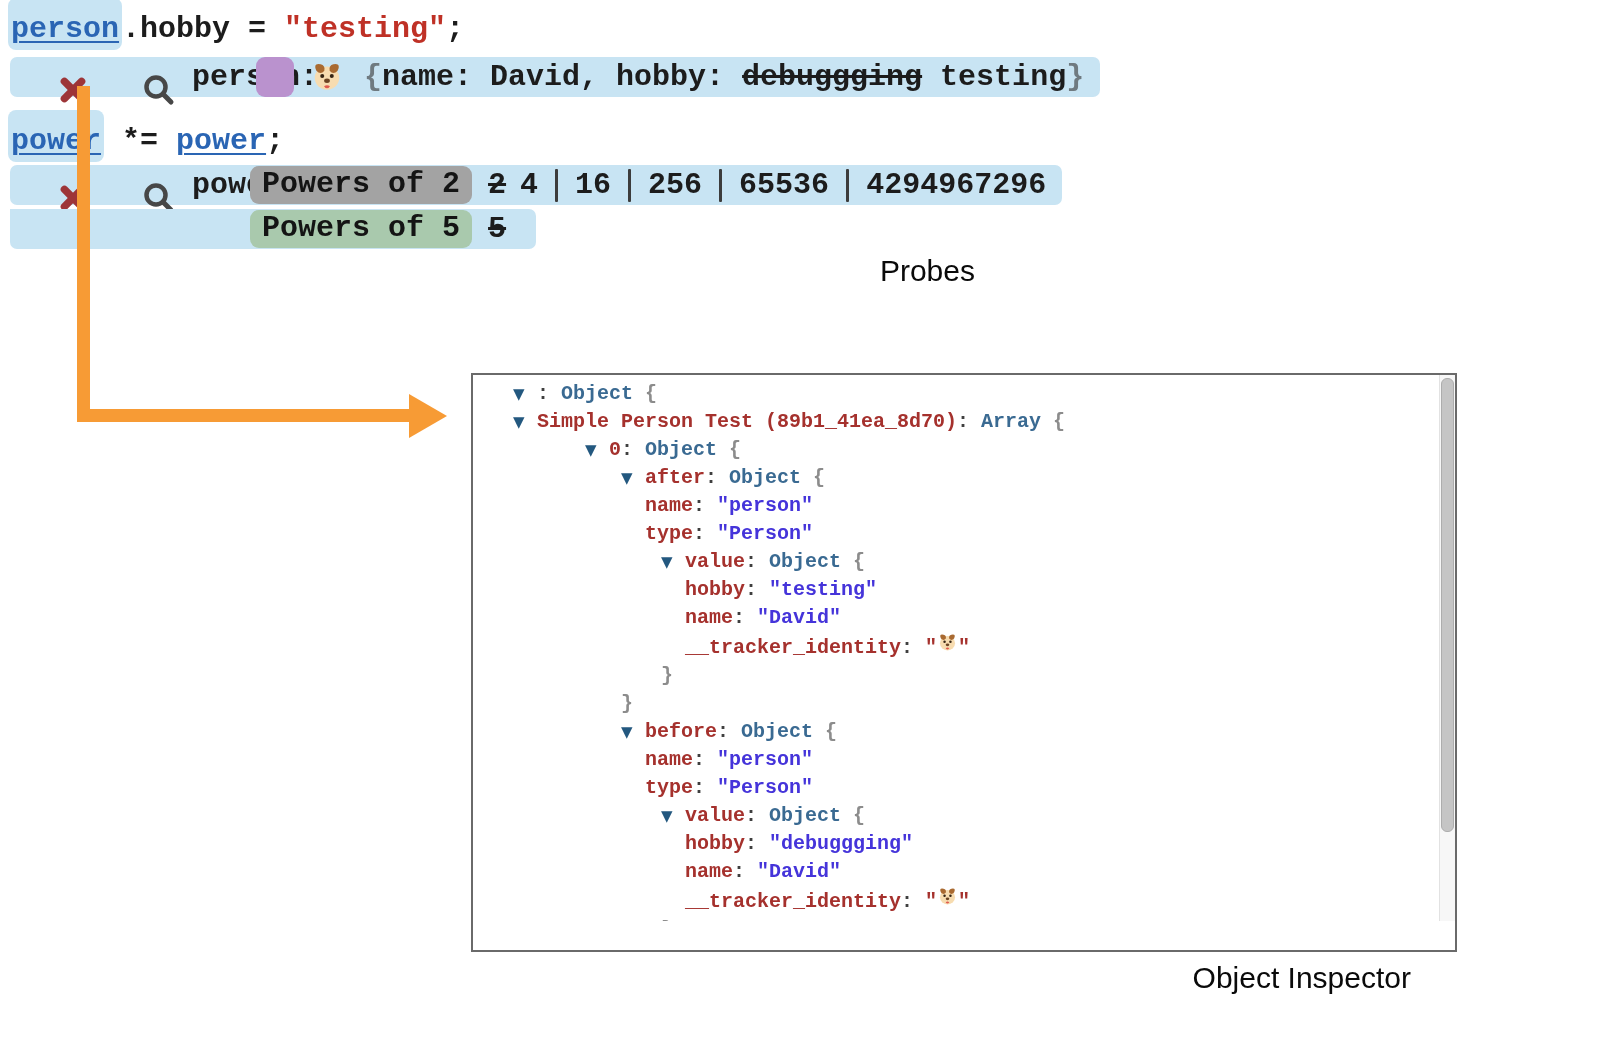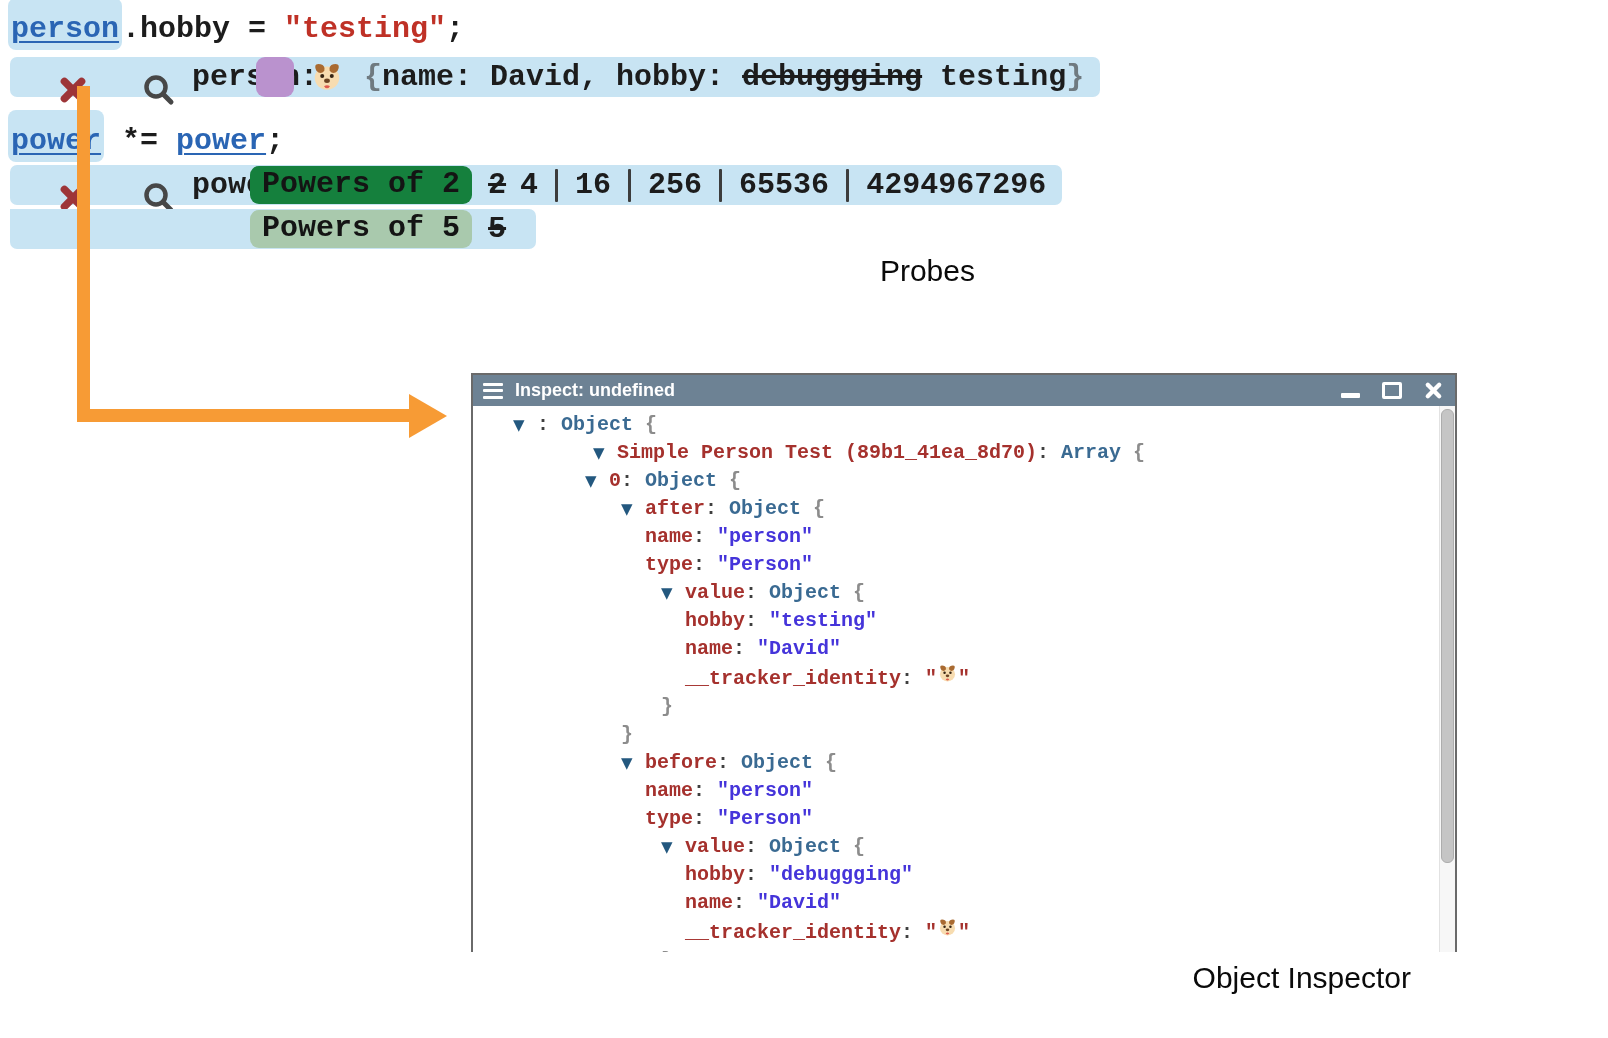--- a/index.html
+++ b/index.html
@@ -29,21 +29,21 @@
   .dog-lg svg{width:34px;height:34px;}
   .dog-sm svg{width:21px;height:21px;vertical-align:-4px;}
   #person-probe .inline-dog{margin-right:20px;}
   .obrace{color:#6f7a80;}
   .struck{text-decoration:line-through;text-decoration-thickness:3px;}
 
   #power-probe{position:absolute;left:10px;top:165px;}
   #power-probe .probe-bar{position:relative;display:flex;}
   #power-row-2{margin-top:4px;border-top-left-radius:0;}
   .badge{border-radius:9px;padding:1px 12px 3px 12px;margin-right:16px;color:#141414;}
-  .badge-red{background:#15803d;}
+  .badge-red{background:#a3a3a3;}
   .badge-green{background:#a9c9ad;}
   .old-val{margin-right:14px;}
   .values{display:inline-flex;align-items:center;}
   .val-sep{width:3px;height:33px;background:#3c3c3c;margin:0 17px;border-radius:1px;}
 
   
   .caption{position:absolute;font-family:"Liberation Sans","DejaVu Sans",sans-serif;
            font-size:30px;color:#0a0a0a;text-align:right;}
   #caption-probes{left:575px;top:254px;width:400px;}
   #caption-inspector{left:471px;top:961px;width:940px;}
@@ -65,21 +65,21 @@
   #title-text{color:#fff;font-family:"Liberation Sans","DejaVu Sans",sans-serif;
               font-size:18px;font-weight:bold;flex:1;}
   .win-controls{display:flex;align-items:center;gap:22px;}
   .min-btn{width:19px;height:5px;background:#fff;border-radius:1px;margin-top:9px;}
   .max-btn{width:14px;height:11px;border:3px solid #fff;border-radius:2px;}
 
   #content{position:relative;height:546px;overflow:hidden;background:#fff;padding-top:5px;box-sizing:border-box;}
   .tree-line{line-height:28px;font-size:20px;font-weight:bold;white-space:pre;}
   .tri{display:inline-block;width:16px;margin-right:8px;color:#23587f;font-size:15px;
        font-family:"DejaVu Sans",sans-serif;cursor:pointer;}
-  .pad-t0{padding-left:40px;}  .pad-t1{padding-left:120px;}
+  .pad-t0{padding-left:40px;}  .pad-t1{padding-left:40px;}
   .pad-t2{padding-left:112px;} .pad-t3{padding-left:148px;}
   .pad-l3{padding-left:172px;} .pad-t4{padding-left:188px;}
   .pad-l4{padding-left:212px;} .pad-c4{padding-left:188px;}
   .pad-c3{padding-left:148px;}
   .seg-key{color:#a5312d;}  .seg-type{color:#3a6a92;}
   .seg-brace{color:#8c8c8c;}.seg-punct{color:#3f3f3f;}
   .seg-str{color:#4534da;}  .seg-redq{color:#a5312d;}
 
   #v-scrollbar{position:absolute;top:0;right:0;bottom:0;width:15px;background:#f7f7f7;
                border-left:1px solid #e2e2e2;}
@@ -154,36 +154,20 @@
     </div>
   </div>
 
   <div id="caption-probes" class="caption">Probes</div>
 
   <div id="arrow-v" class="arrow-part"></div>
   <div id="arrow-h" class="arrow-part"></div>
   <div id="arrow-head"></div>
 
   <div id="inspector-window">
-    <div id="title-bar">
-      <span class="hamburger">
-          <div></div>
-          <div></div>
-          <div></div>
-        </span>
-      <span id="title-text">Inspect: undefined</span>
-      <span class="win-controls">
-        <span class="min-btn"></span>
-        <span class="max-btn"></span>
-        <svg width="19" height="19" viewBox="0 0 20 20">
-          <line x1="4" y1="4" x2="16" y2="16" stroke="#fff" stroke-width="4.5" stroke-linecap="round"></line>
-          <line x1="16" y1="4" x2="4" y2="16" stroke="#fff" stroke-width="4.5" stroke-linecap="round"></line>
-        </svg>
-      </span>
-    </div>
     <div id="content">
       <div id="tree">
           <div class="tree-line pad-t0"><span class="tri">▼</span><span class="seg-punct">: </span><span class="seg-type">Object </span><span class="seg-brace">{</span></div>
           <div class="tree-line pad-t1"><span class="tri">▼</span><span class="seg-key">Simple Person Test (89b1_41ea_8d70)</span><span class="seg-punct">: </span><span class="seg-type">Array </span><span class="seg-brace">{</span></div>
           <div class="tree-line pad-t2"><span class="tri">▼</span><span class="seg-key">0</span><span class="seg-punct">: </span><span class="seg-type">Object </span><span class="seg-brace">{</span></div>
           <div class="tree-line pad-t3"><span class="tri">▼</span><span class="seg-key">after</span><span class="seg-punct">: </span><span class="seg-type">Object </span><span class="seg-brace">{</span></div>
           <div class="tree-line pad-l3"><span class="seg-key">name</span><span class="seg-punct">: </span><span class="seg-str">"person"</span></div>
           <div class="tree-line pad-l3"><span class="seg-key">type</span><span class="seg-punct">: </span><span class="seg-str">"Person"</span></div>
           <div class="tree-line pad-t4"><span class="tri">▼</span><span class="seg-key">value</span><span class="seg-punct">: </span><span class="seg-type">Object </span><span class="seg-brace">{</span></div>
           <div class="tree-line pad-l4"><span class="seg-key">hobby</span><span class="seg-punct">: </span><span class="seg-str">"testing"</span></div>

